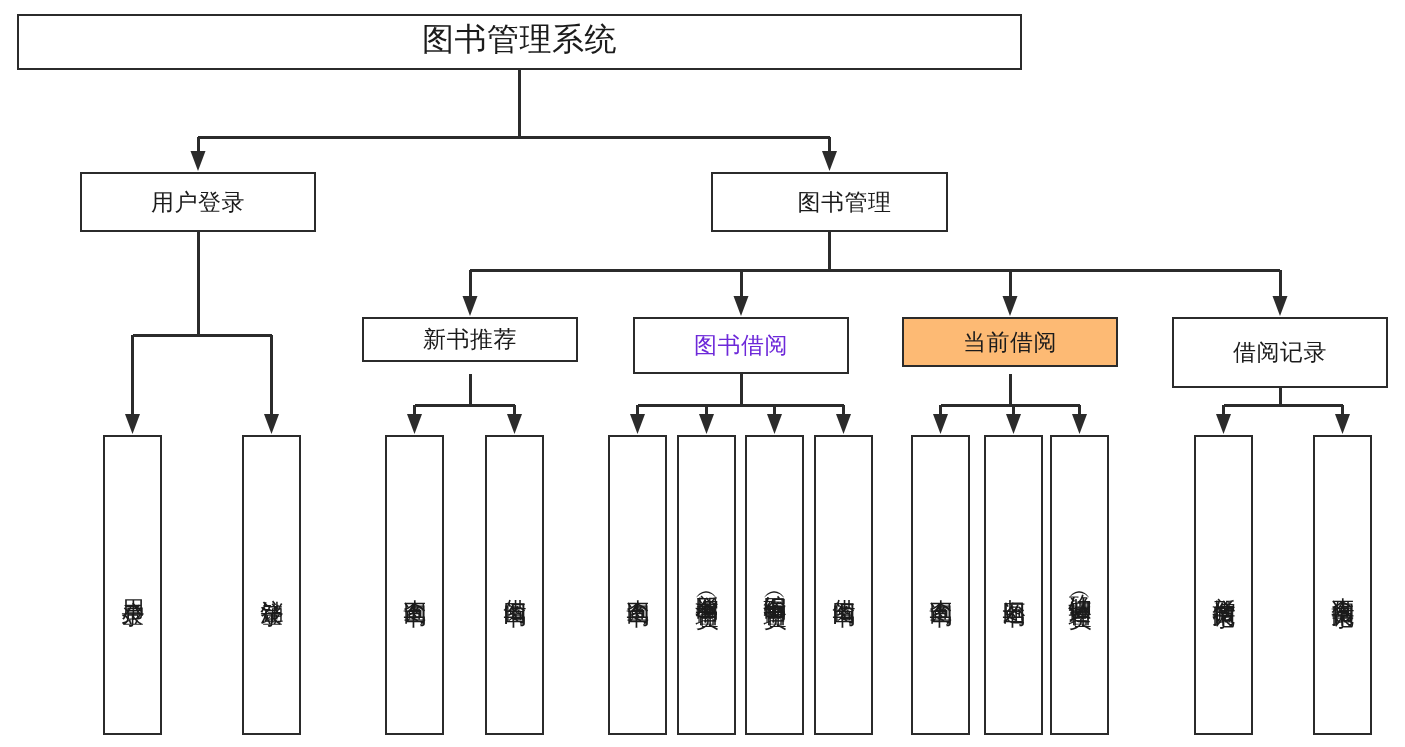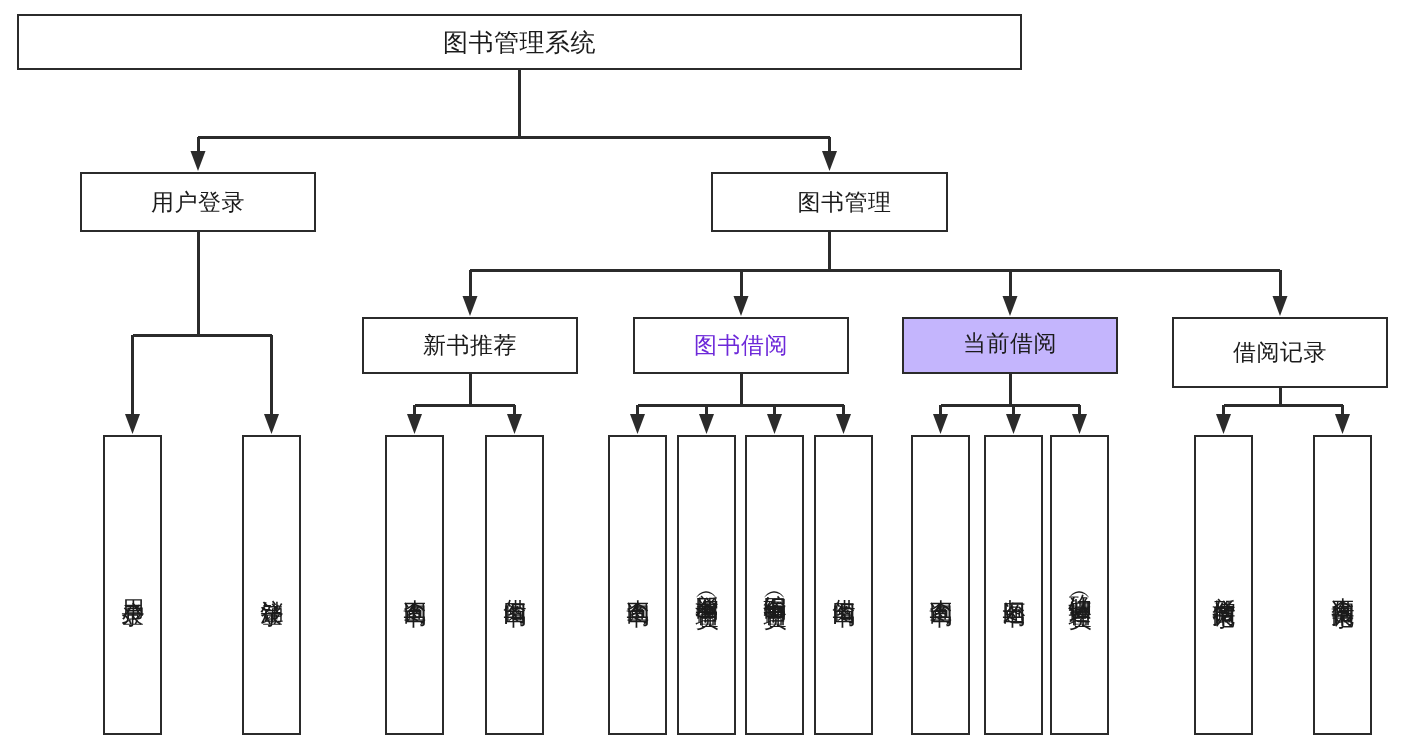--- a/index.html
+++ b/index.html
@@ -40,21 +40,22 @@
     line-height: 1.08;
     text-align: center;
     white-space: pre-line;
     letter-spacing: 0.5px;
   }
   
   .node.horiz .node-label {
     font-size: 23px;
   }
   .node.root .node-label {
-    font-size: 25px;
+    font-size: 32px;
+    font-family: Liberation Mono, monospace;
   }
   
   .node.vert {
     align-items: center;
     justify-content: center;
   }
   .node.vert .node-label {
     writing-mode: vertical-rl;
     text-orientation: upright;
     font-size: 23px;
@@ -131,27 +132,27 @@
   <div id="nodes">
       <div class="node horiz root" style="left: 17px; top: 14px; width: 1005px; height: 56px; border-color: rgb(43, 43, 43); background: rgb(255, 255, 255);">
         <span class="node-label" style="color: rgb(27, 27, 27);">图书管理系统</span>
       </div>
       <div class="node horiz" style="left: 80px; top: 172px; width: 236px; height: 60px; border-color: rgb(43, 43, 43); background: rgb(255, 255, 255);">
         <span class="node-label" style="color: rgb(27, 27, 27);">用户登录</span>
       </div>
       <div class="node horiz" style="left: 711px; top: 172px; width: 237px; height: 60px; border-color: rgb(43, 43, 43); background: rgb(255, 255, 255); padding-left: 30px;">
         <span class="node-label" style="color: rgb(27, 27, 27);">图书管理</span>
       </div>
-      <div class="node horiz" style="left: 362px; top: 317px; width: 216px; height: 57px; border-color: rgb(43, 43, 43); background: rgb(255, 255, 255);">
+      <div class="node horiz" style="left: 362px; top: 317px; width: 216px; height: 45px; border-color: rgb(43, 43, 43); background: rgb(255, 255, 255);">
         <span class="node-label" style="color: rgb(27, 27, 27);">新书推荐</span>
       </div>
       <div class="node horiz" style="left: 633px; top: 317px; width: 216px; height: 57px; border-color: rgb(43, 43, 43); background: rgb(255, 255, 255);">
         <span class="node-label" style="color: #6d28d9;">图书借阅</span>
       </div>
-      <div class="node horiz" style="left: 902px; top: 317px; width: 216px; height: 57px; border-color: rgb(43, 43, 43); background: #c4b5fd; font-family: Liberation Mono, monospace;">
+      <div class="node horiz" style="left: 902px; top: 317px; width: 216px; height: 50px; border-color: rgb(43, 43, 43); background: #fdba74;">
         <span class="node-label" style="color: rgb(27, 27, 27);">当前借阅</span>
       </div>
       <div class="node horiz" style="left: 1172px; top: 317px; width: 216px; height: 71px; border-color: rgb(43, 43, 43); background: rgb(255, 255, 255);">
         <span class="node-label" style="color: rgb(27, 27, 27);">借阅记录</span>
       </div>
       <div class="node vert" style="left: 103px; top: 435px; width: 59px; height: 300px; border-color: rgb(43, 43, 43); background: rgb(255, 255, 255);">
         <span class="node-label" style="color: rgb(27, 27, 27);">用户登录</span>
       </div>
       <div class="node vert" style="left: 242px; top: 435px; width: 59px; height: 300px; border-color: rgb(43, 43, 43); background: rgb(255, 255, 255);">
         <span class="node-label" style="color: rgb(27, 27, 27);">注销登录</span>

